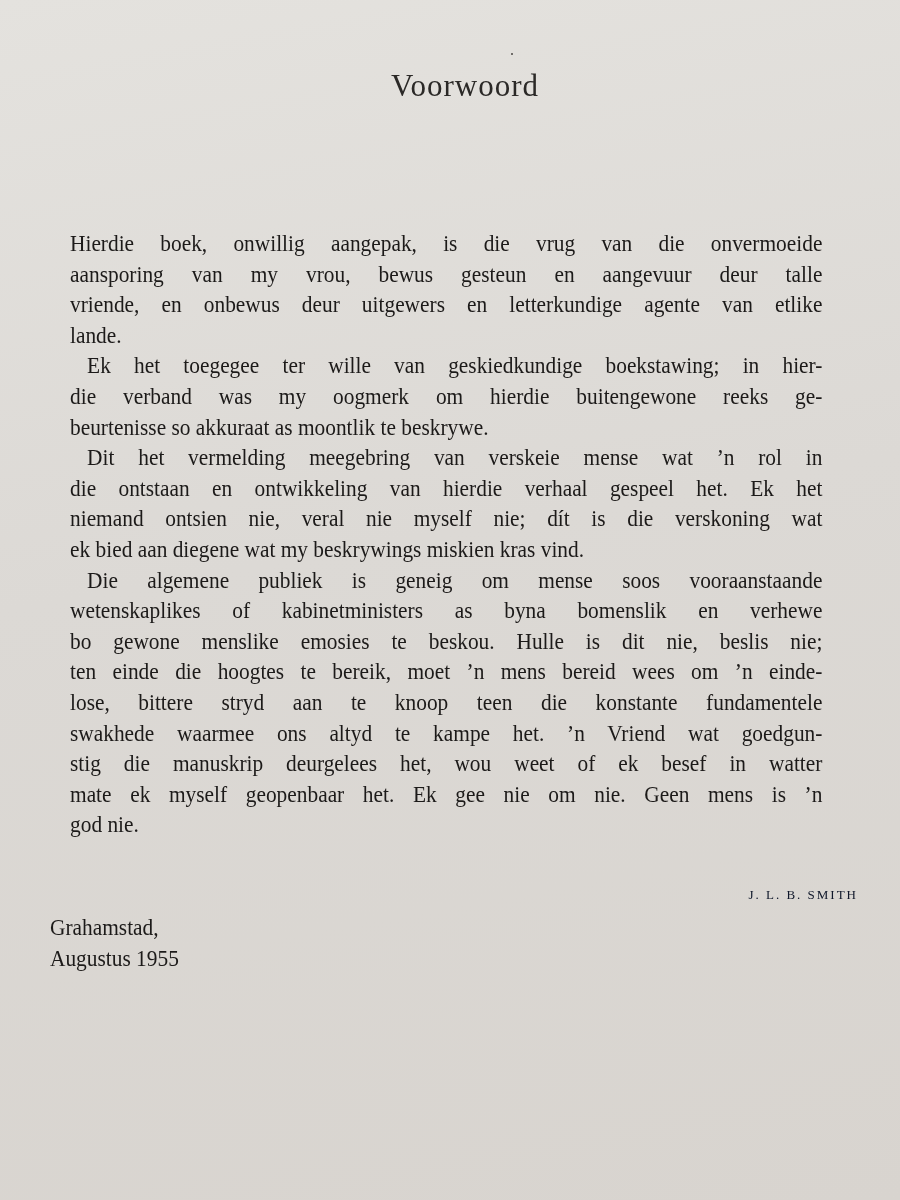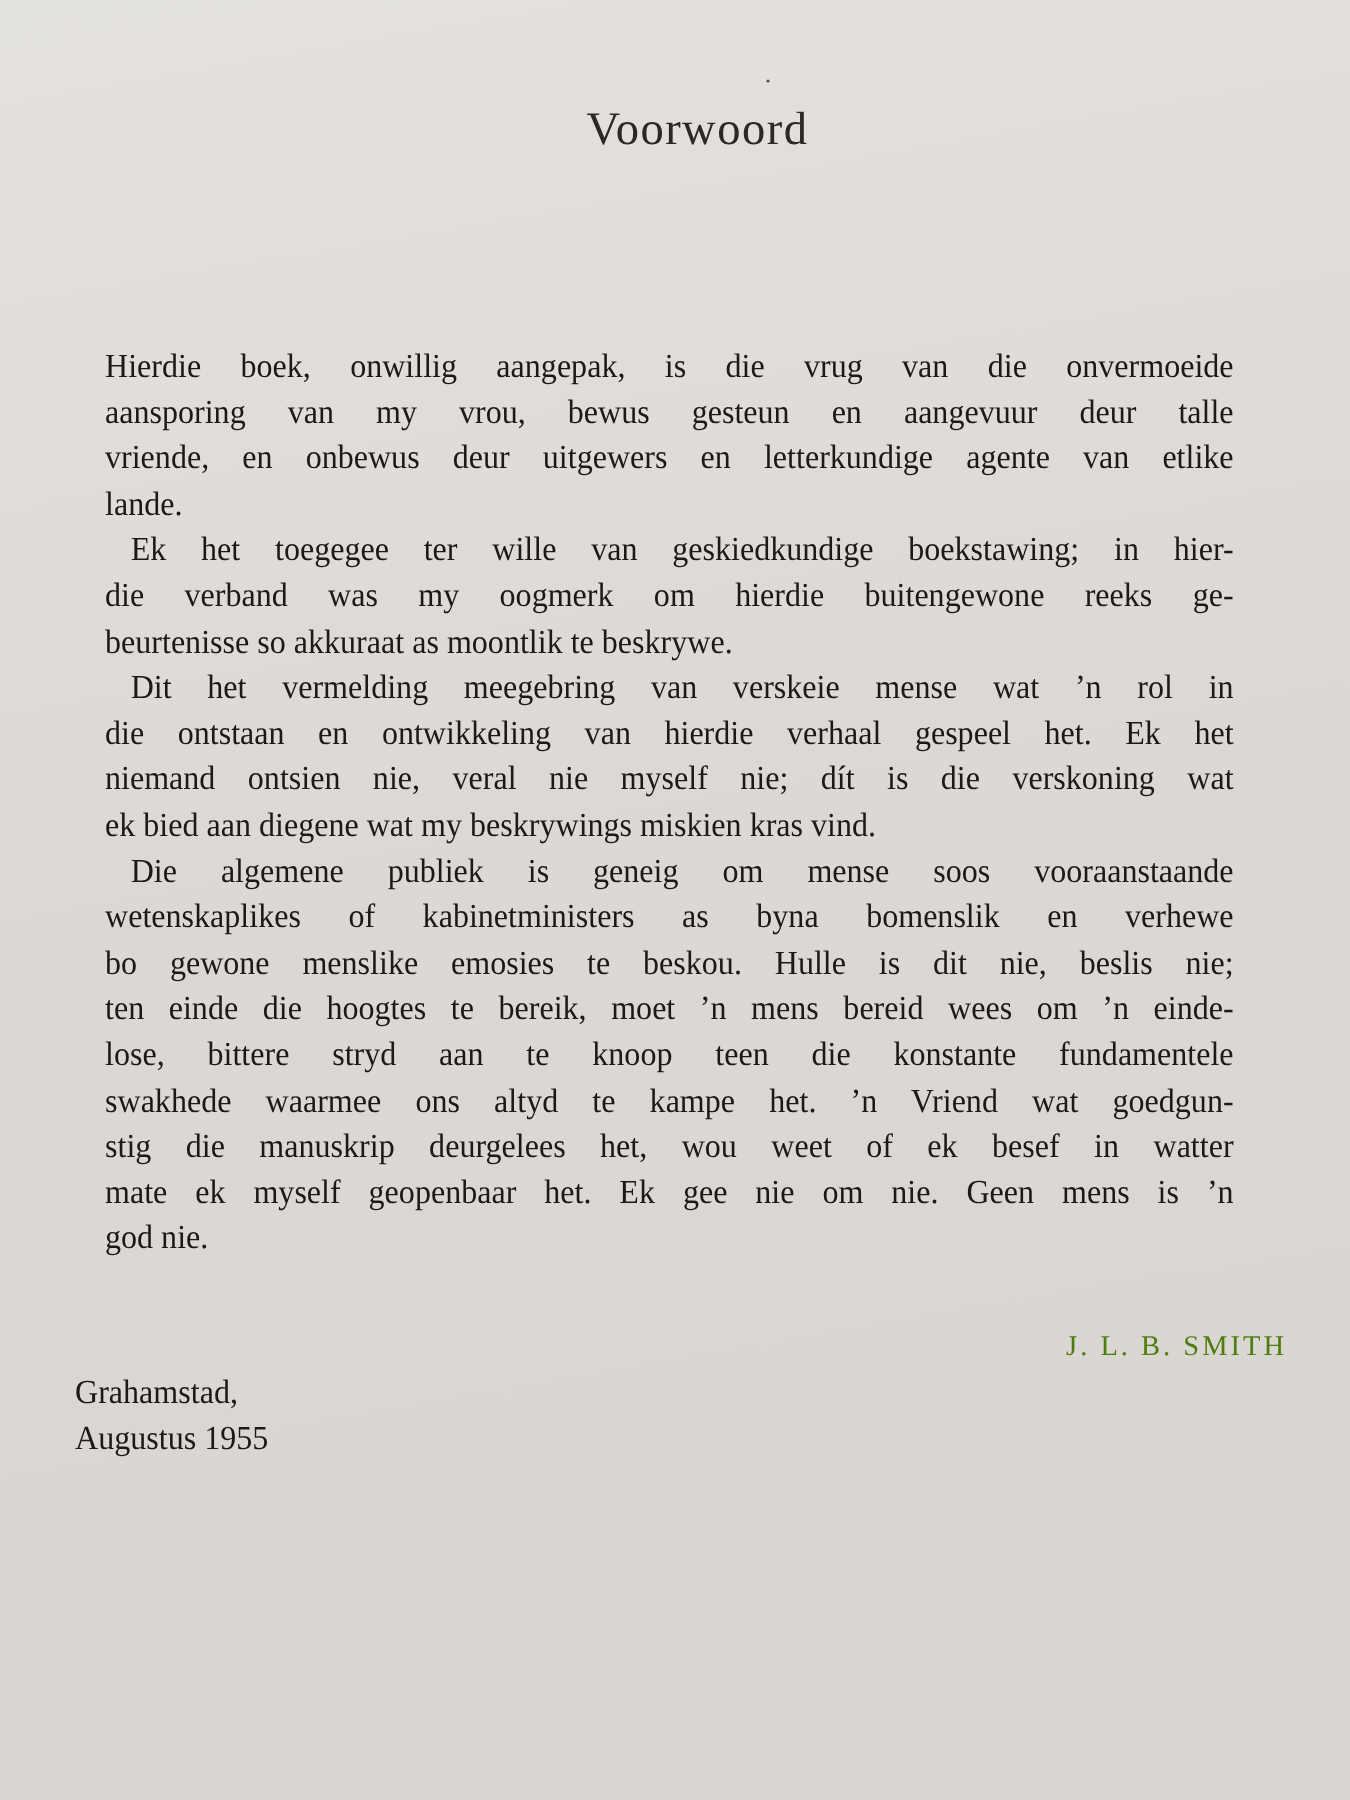--- a/index.html
+++ b/index.html
@@ -58,23 +58,23 @@
     .line.last {
       text-align-last: left;
     }
     .indent {
       padding-left: 18px;
     }
     .signature {
       position: absolute;
       right: 42px;
       top: 887px;
-      font-size: 19px;
+      font-size: 13px;
       letter-spacing: 2px;
-      color: #4d7c0f;
+      color: #0f172a;
     }
     .place {
       position: absolute;
       left: 50px;
       top: 912px;
       font-size: 22.5px;
       line-height: 31px;
       transform: scaleX(0.95);
       transform-origin: left top;
     }

